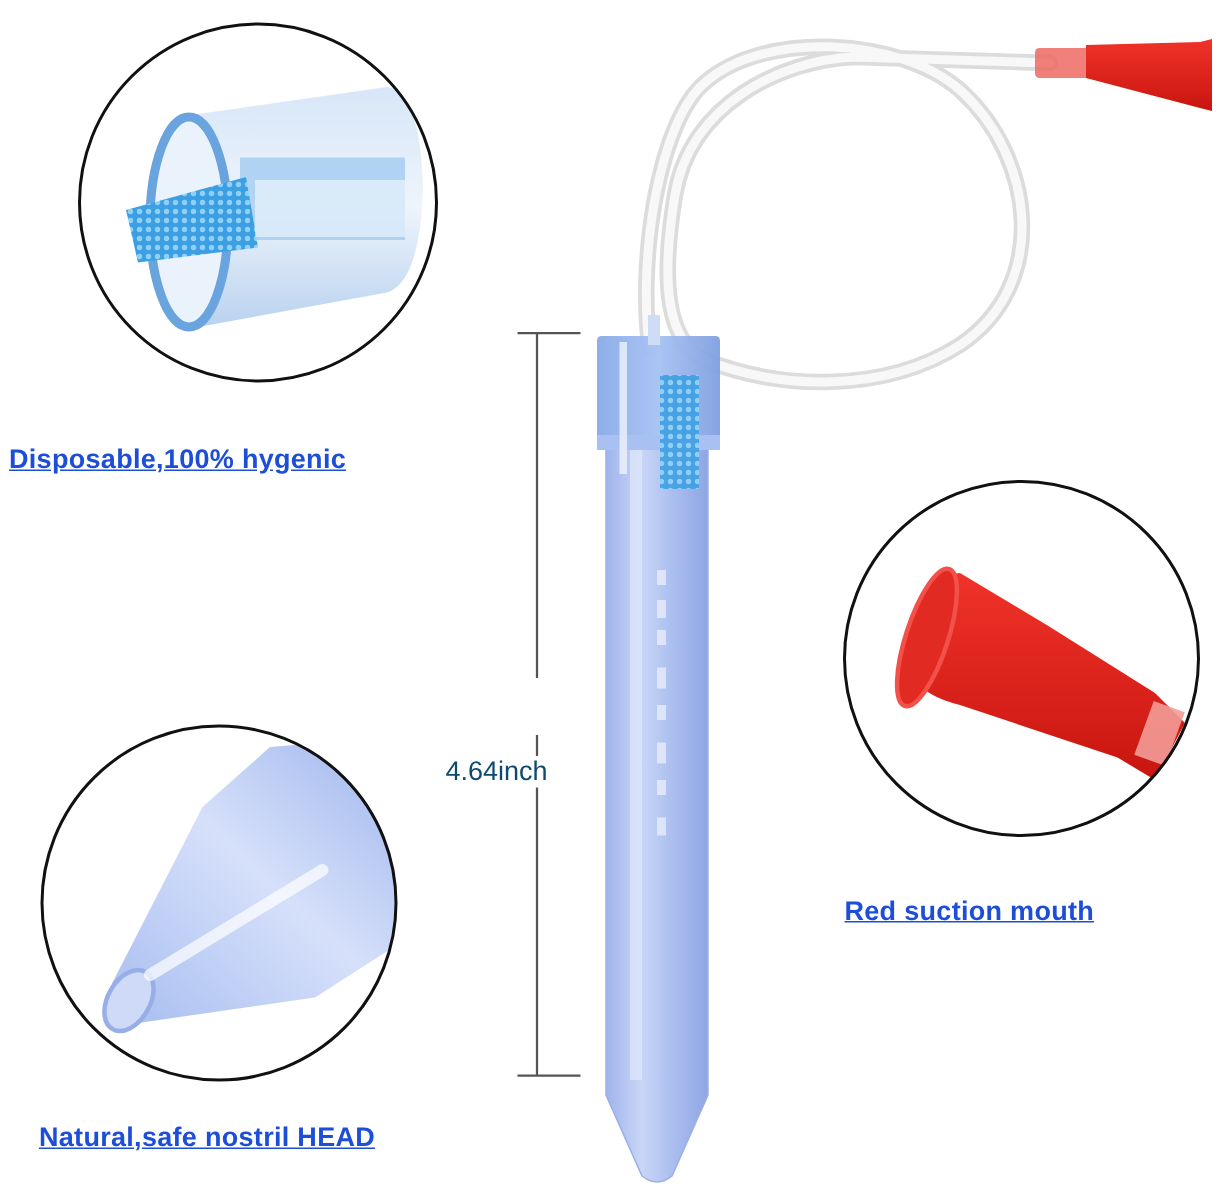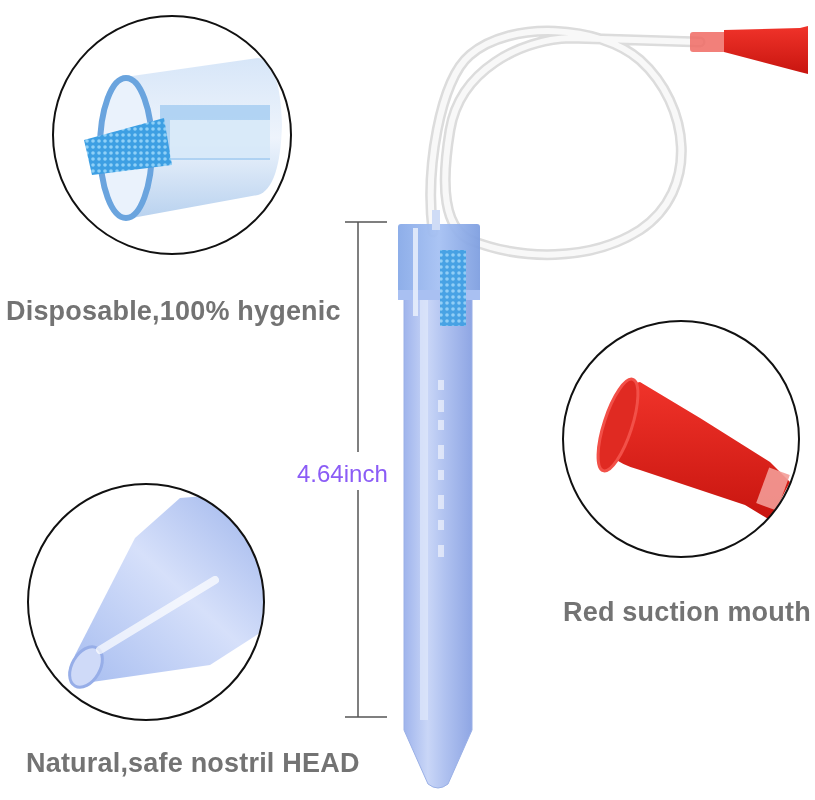--- a/index.html
+++ b/index.html
@@ -1,19 +1,19 @@
 <!DOCTYPE html>
 <html><head>
 <meta charset="utf-8">
 <style>
   html, body { margin:0; padding:0; background:#ffffff; }
   body { width:815px; height:800px; position:relative; overflow:hidden; font-family:"Liberation Sans", sans-serif; }
   .stage { position:absolute; left:0; top:0; width:815px; height:800px; }
-  .caption { position:absolute; color:#737373; font-weight:bold; font-size:27px; white-space:nowrap; letter-spacing:0.2px; }
-  .dim-label { position:absolute; color:#8b5cf6; font-size:24px; white-space:nowrap; background:#fff; }
+  .caption { position:absolute; color:#1d4ed8; font-weight:bold; font-size:18px; white-space:nowrap; letter-spacing:0.2px;text-decoration:underline; }
+  .dim-label { position:absolute; color:#0c4a6e; font-size:18px; white-space:nowrap; background:#fff;margin-top:44px; }
   svg { position:absolute; left:0; top:0; }
 </style>
 </head>
 <body>
 
 <div class="stage">
 <svg width="815" height="800" viewBox="0 0 815 800">
   <defs>
     <linearGradient id="tubeGrad" x1="0" x2="1" y1="0" y2="0">
       <stop offset="0" stop-color="#9fb4ec"></stop>

